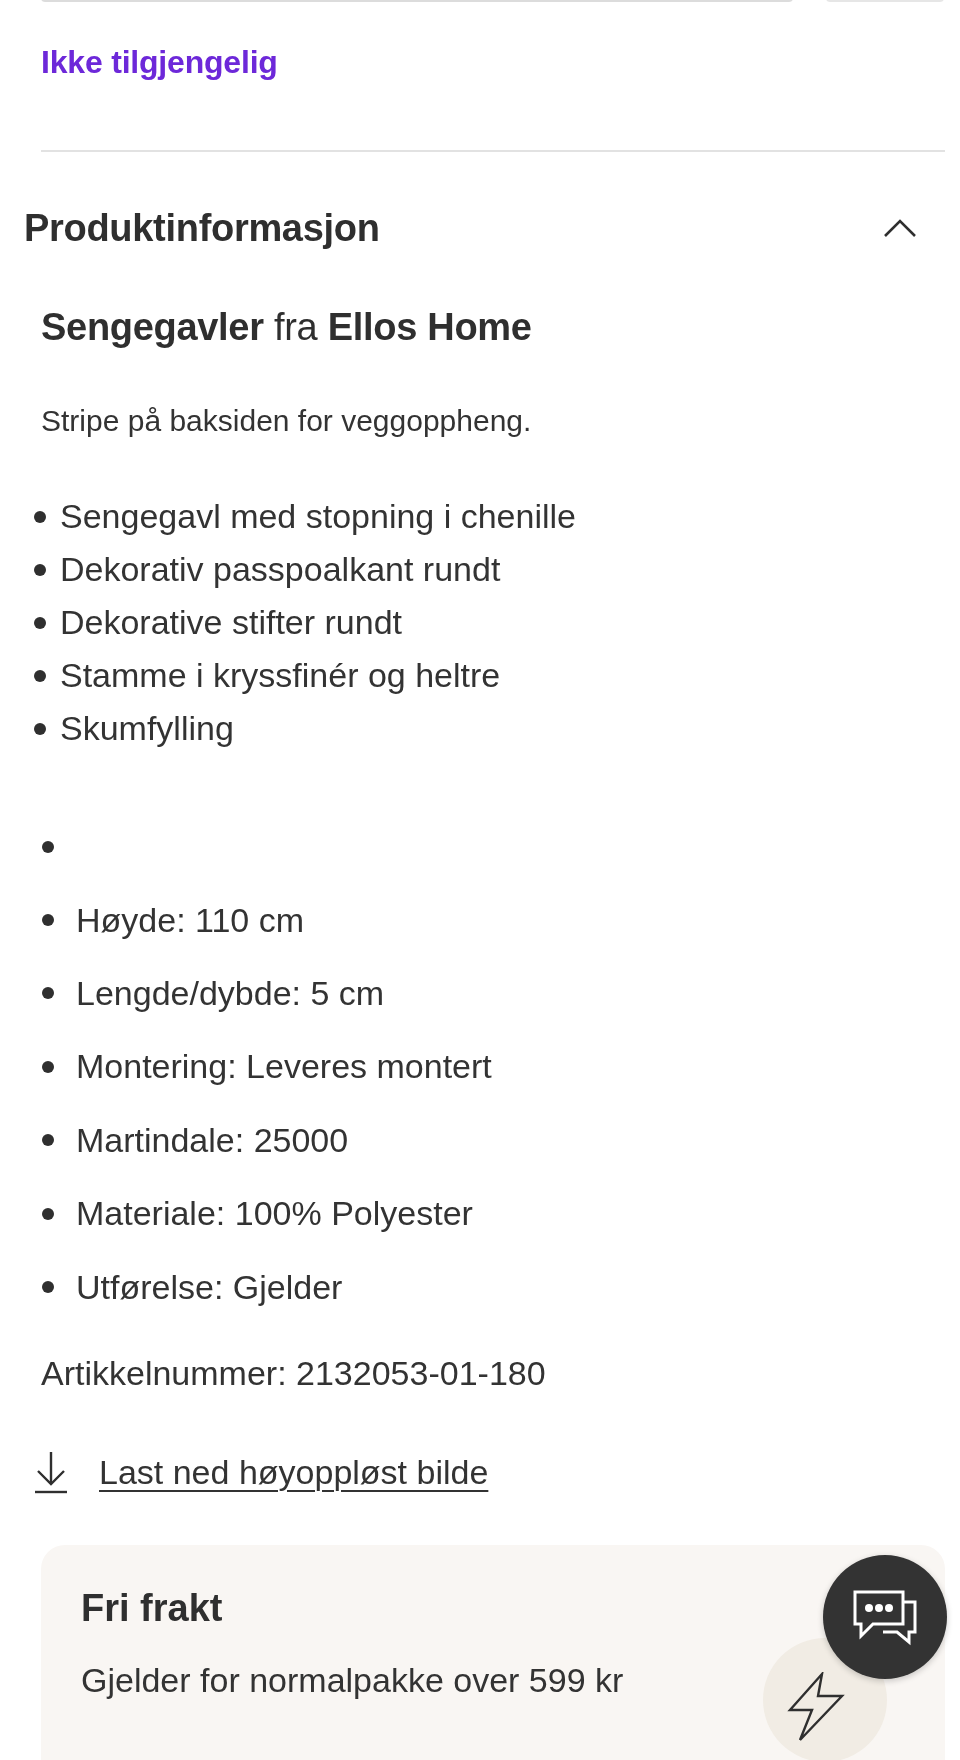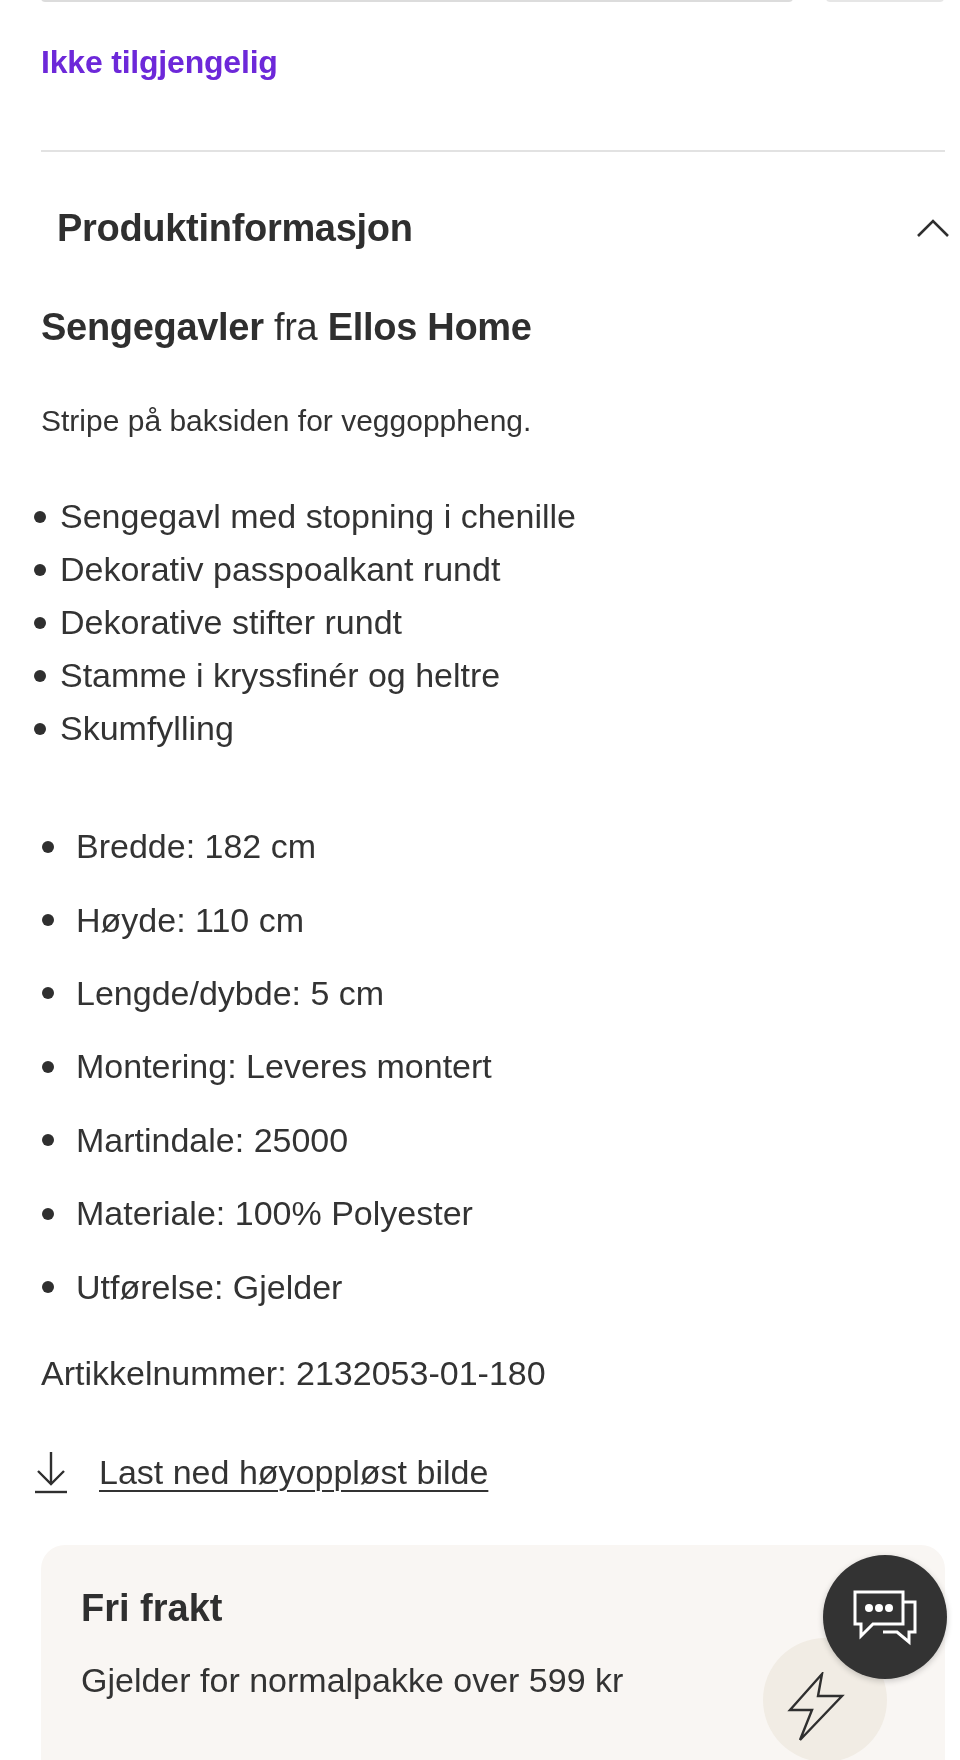--- a/index.html
+++ b/index.html
@@ -17,21 +17,21 @@
     border-bottom:2px solid #e6e6e6; border-radius:0 0 4px 4px;
   }
   .status {
     position:absolute; left:41px; top:44px;
     font-size:32px; font-weight:bold; color:#6d28d9; letter-spacing:-0.2px;
   }
   .divider {
     position:absolute; left:41px; top:150px; width:904px; height:2px; background:#e2e2e2;
   }
   .section-header {
-    position:absolute; left:57px; top:198px; width:904px; height:60px;
+    position:absolute; left:24px; top:198px; width:904px; height:60px;
     display:flex; align-items:center; justify-content:space-between; cursor:pointer;
   }
   .section-title { font-size:38px; font-weight:bold; color:#2f2f2f; letter-spacing:-0.3px; }
   .chevron { width:36px; height:24px; margin-right:10px; }
   .brand-line {
     position:absolute; left:41px; top:306px; font-size:38px; color:#2f2f2f; letter-spacing:-0.3px;
   }
   .brand-line a { color:#2f2f2f; font-weight:bold; text-underline-offset:6px; text-decoration-thickness:2px; }
   .brand-line .from { font-weight:normal; }
   .brand-line .brand { font-weight:bold; }
@@ -122,21 +122,20 @@
     </li>
   <li>
       <span class="dot"></span>
       <span>Skumfylling</span>
     </li>
 </ul>
 
 <ul class="specs">
   <li>
       <span class="dot"></span>
-      <span>Bredde: 182 cm</span>
     </li>
   <li>
       <span class="dot"></span>
       <span>Høyde: 110 cm</span>
     </li>
   <li>
       <span class="dot"></span>
       <span>Lengde/dybde: 5 cm</span>
     </li>
   <li>

